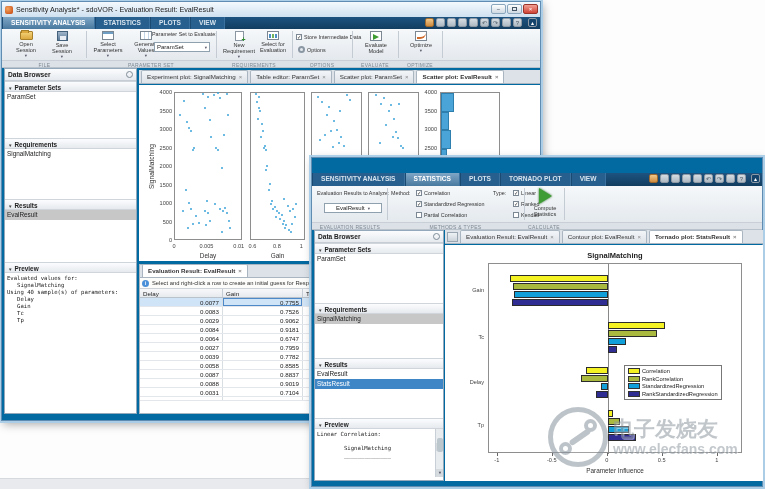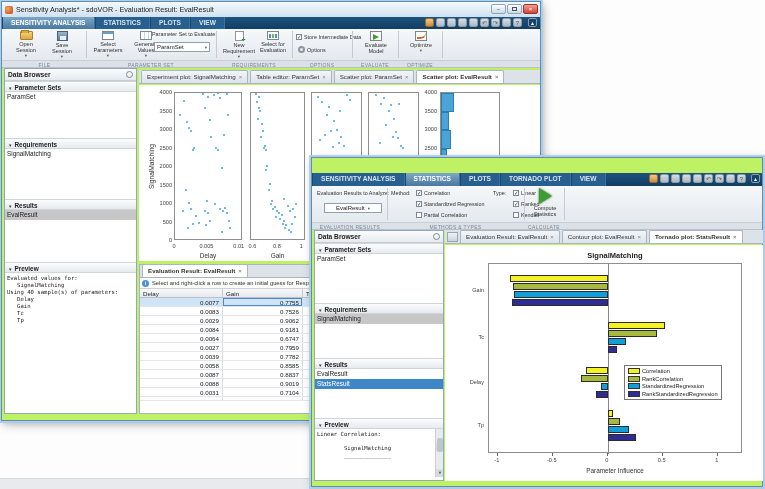--- a/index.html
+++ b/index.html
@@ -2,21 +2,21 @@
 <html><head>
 <meta charset="utf-8">
 <style>
   * { margin:0; padding:0; box-sizing:border-box; }
   html,body { width:765px; height:489px; }
   body { font-family:"Liberation Sans", sans-serif; background:#fff; position:relative; overflow:hidden; }
   .stage { position:absolute; left:0; top:0; width:765px; height:489px; background:#fdfdfd; }
   .deskbar { position:absolute; left:0; top:478px; width:765px; height:11px; background:#e8eaed; border-top:1px solid #d6d9dd; }
 
   
-  .win { position:absolute; background:#bef264; border:1px solid #5f8cb0;
+  .win { position:absolute; background:#0369a1; border:1px solid #5f8cb0;
          box-shadow:0 0 0 2px rgba(170,205,232,.95), 2px 3px 9px rgba(0,0,0,.35);padding-left:44px; }
   .titlebar { position:absolute; left:0; top:0; right:0; height:15px;
               background:linear-gradient(#f4f9fd,#cfe1f0); display:flex; align-items:center;
               padding-left:3px; font-size:7.2px; color:#1d1d1d; }
   .app-ico { width:8px; height:8px; border-radius:2px; margin-right:3px;
              background:radial-gradient(circle at 35% 35%, #f6a45e, #c1440e); }
   .winbtns { position:absolute; right:2px; top:2px; display:flex; gap:1px; }
   .wbtn { width:15px; height:10px; border:1px solid #8aa6bd; border-radius:2px;
           background:linear-gradient(#fdfefe,#cfd9e2); font-size:6px; line-height:8px;
           text-align:center; color:#345; }
@@ -721,13 +721,24 @@
             <span>StandardizedRegression</span>
           </div>
           <div class="litem">
             <span class="lswatch" style="background: rgb(47, 45, 145);"></span>
             <span>RankStandardizedRegression</span>
           </div>
         </div>
       </div>
   </div>
 
+  <div class="watermark">
+    <div class="wm-circle">
+      <span class="wm-c1"></span>
+        <span class="wm-c2"></span>
+        <span class="wm-bar"></span>
+    </div>
+    <div>
+      <div class="wm-l1">电子发烧友</div>
+      <div class="wm-l2">www.elecfans.com</div>
+    </div>
+  </div>
 </div>
 
 </body></html>

